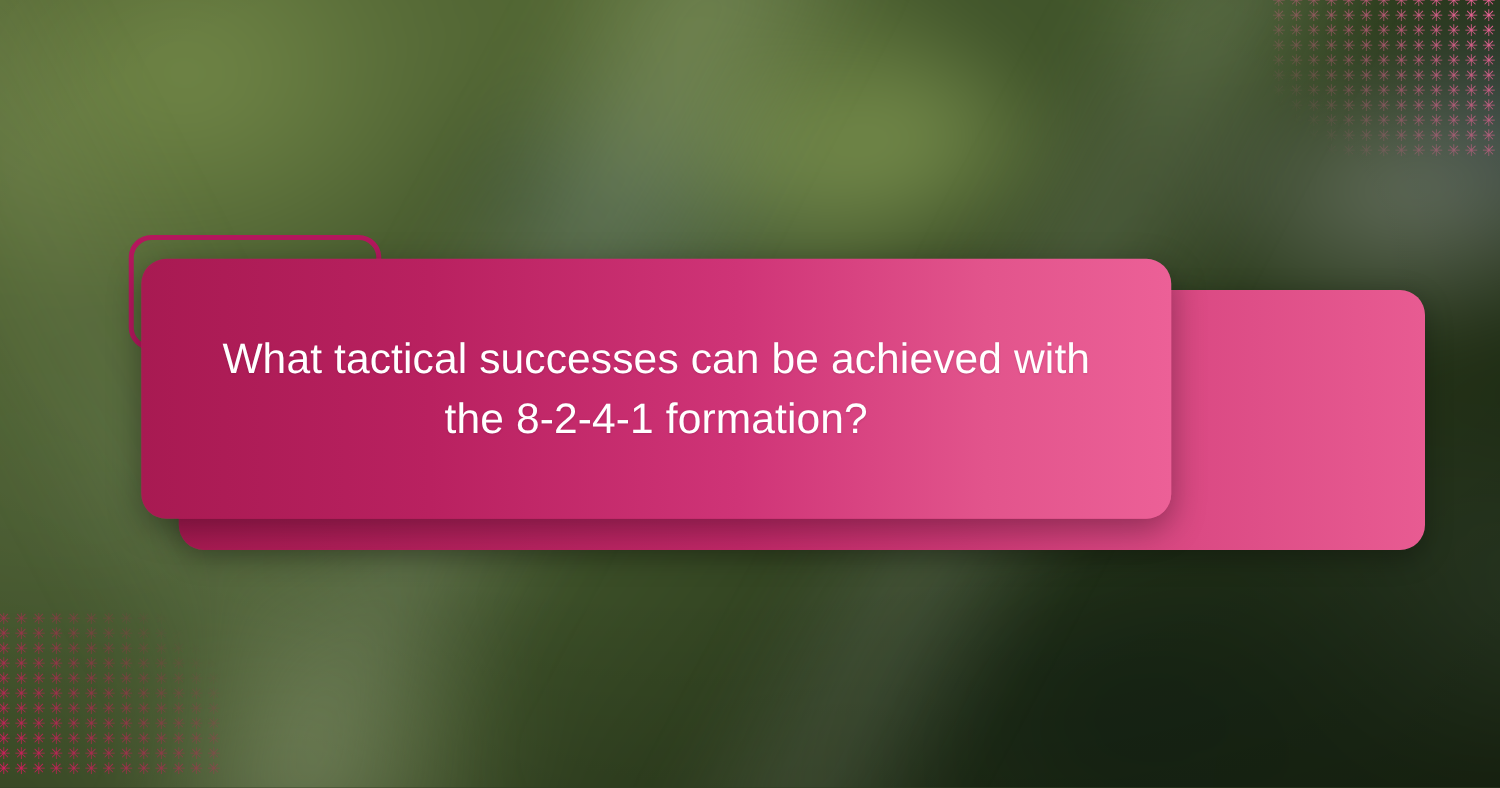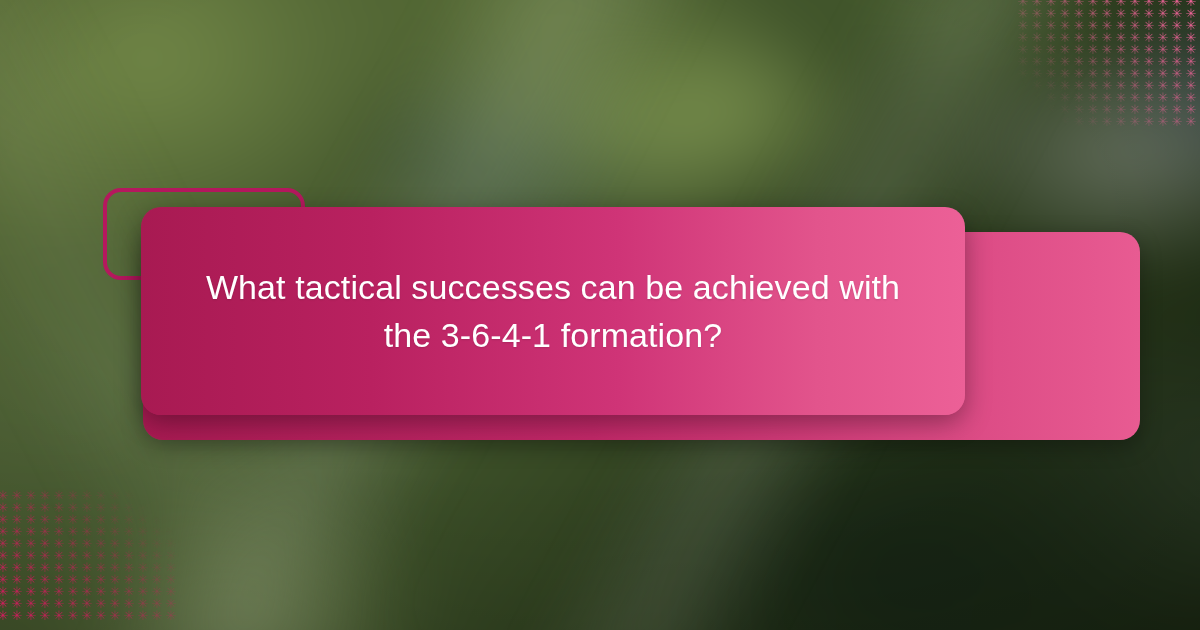--- a/index.html
+++ b/index.html
@@ -115,21 +115,20 @@
     left:10px; top:22px;
     width:824px; height:208px;
     border-radius:20px;
     background:linear-gradient(90deg, #a81a52 0%, #b92160 28%, #cf3477 58%, #e2548c 82%, #ec6097 100%);
     box-shadow:0 8px 26px rgba(0,0,0,.34);
     display:flex;
     flex-direction:column;
     align-items:center;
     justify-content:center;
     padding:0 40px;
-    margin-left:28px;
   }
 
   .headline {
     color:#ffffff;
     font-size:34px;
     font-weight:400;
     line-height:1.42;
     text-align:center;
     letter-spacing:.1px;
     text-shadow:0 1px 2px rgba(0,0,0,.12);
@@ -173,19 +172,19 @@
 
   <div id="card-stack">
 
     <div class="card-outline"></div>
 
     <div class="card-back"></div>
 
     <div class="card-front">
       <h1 class="headline">
         <span class="line">What tactical successes can be achieved with</span>
-        <span class="line">the 3-6-4-1 formation?</span>
+        <span class="line">the 8-2-4-1 formation?</span>
       </h1>
     </div>
 
   </div>
 
 </div>
 
 </body></html>

